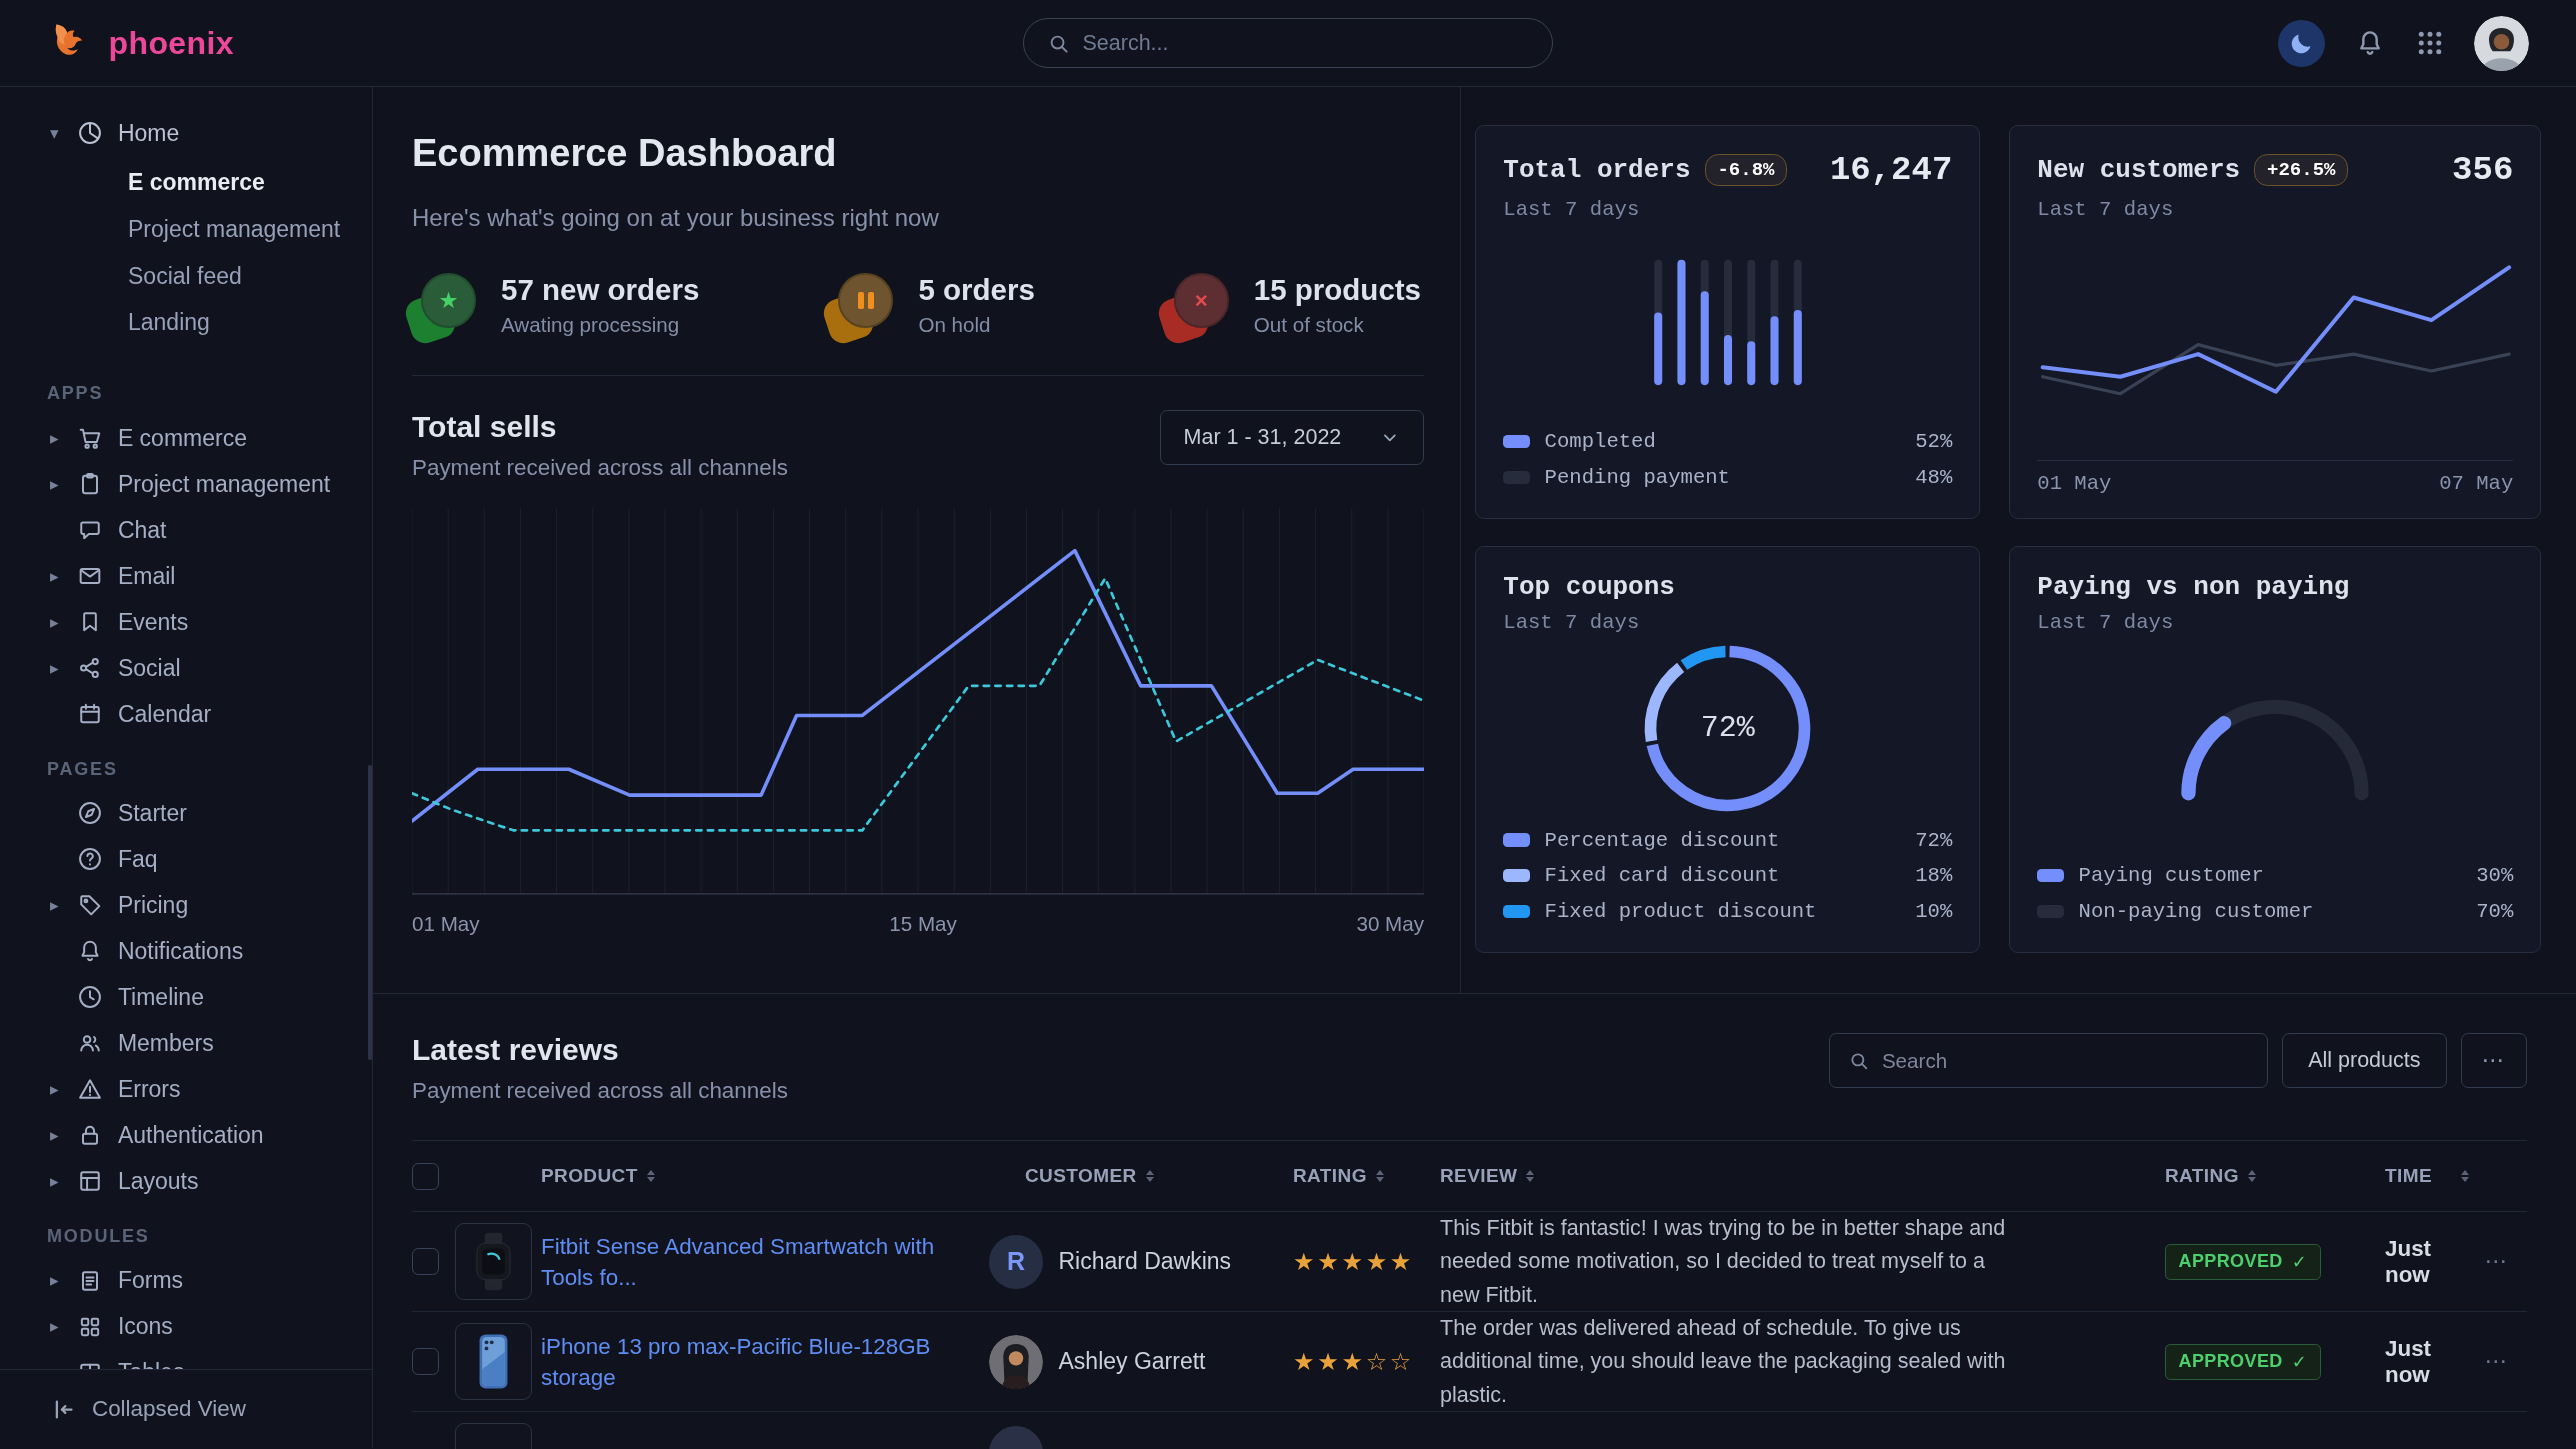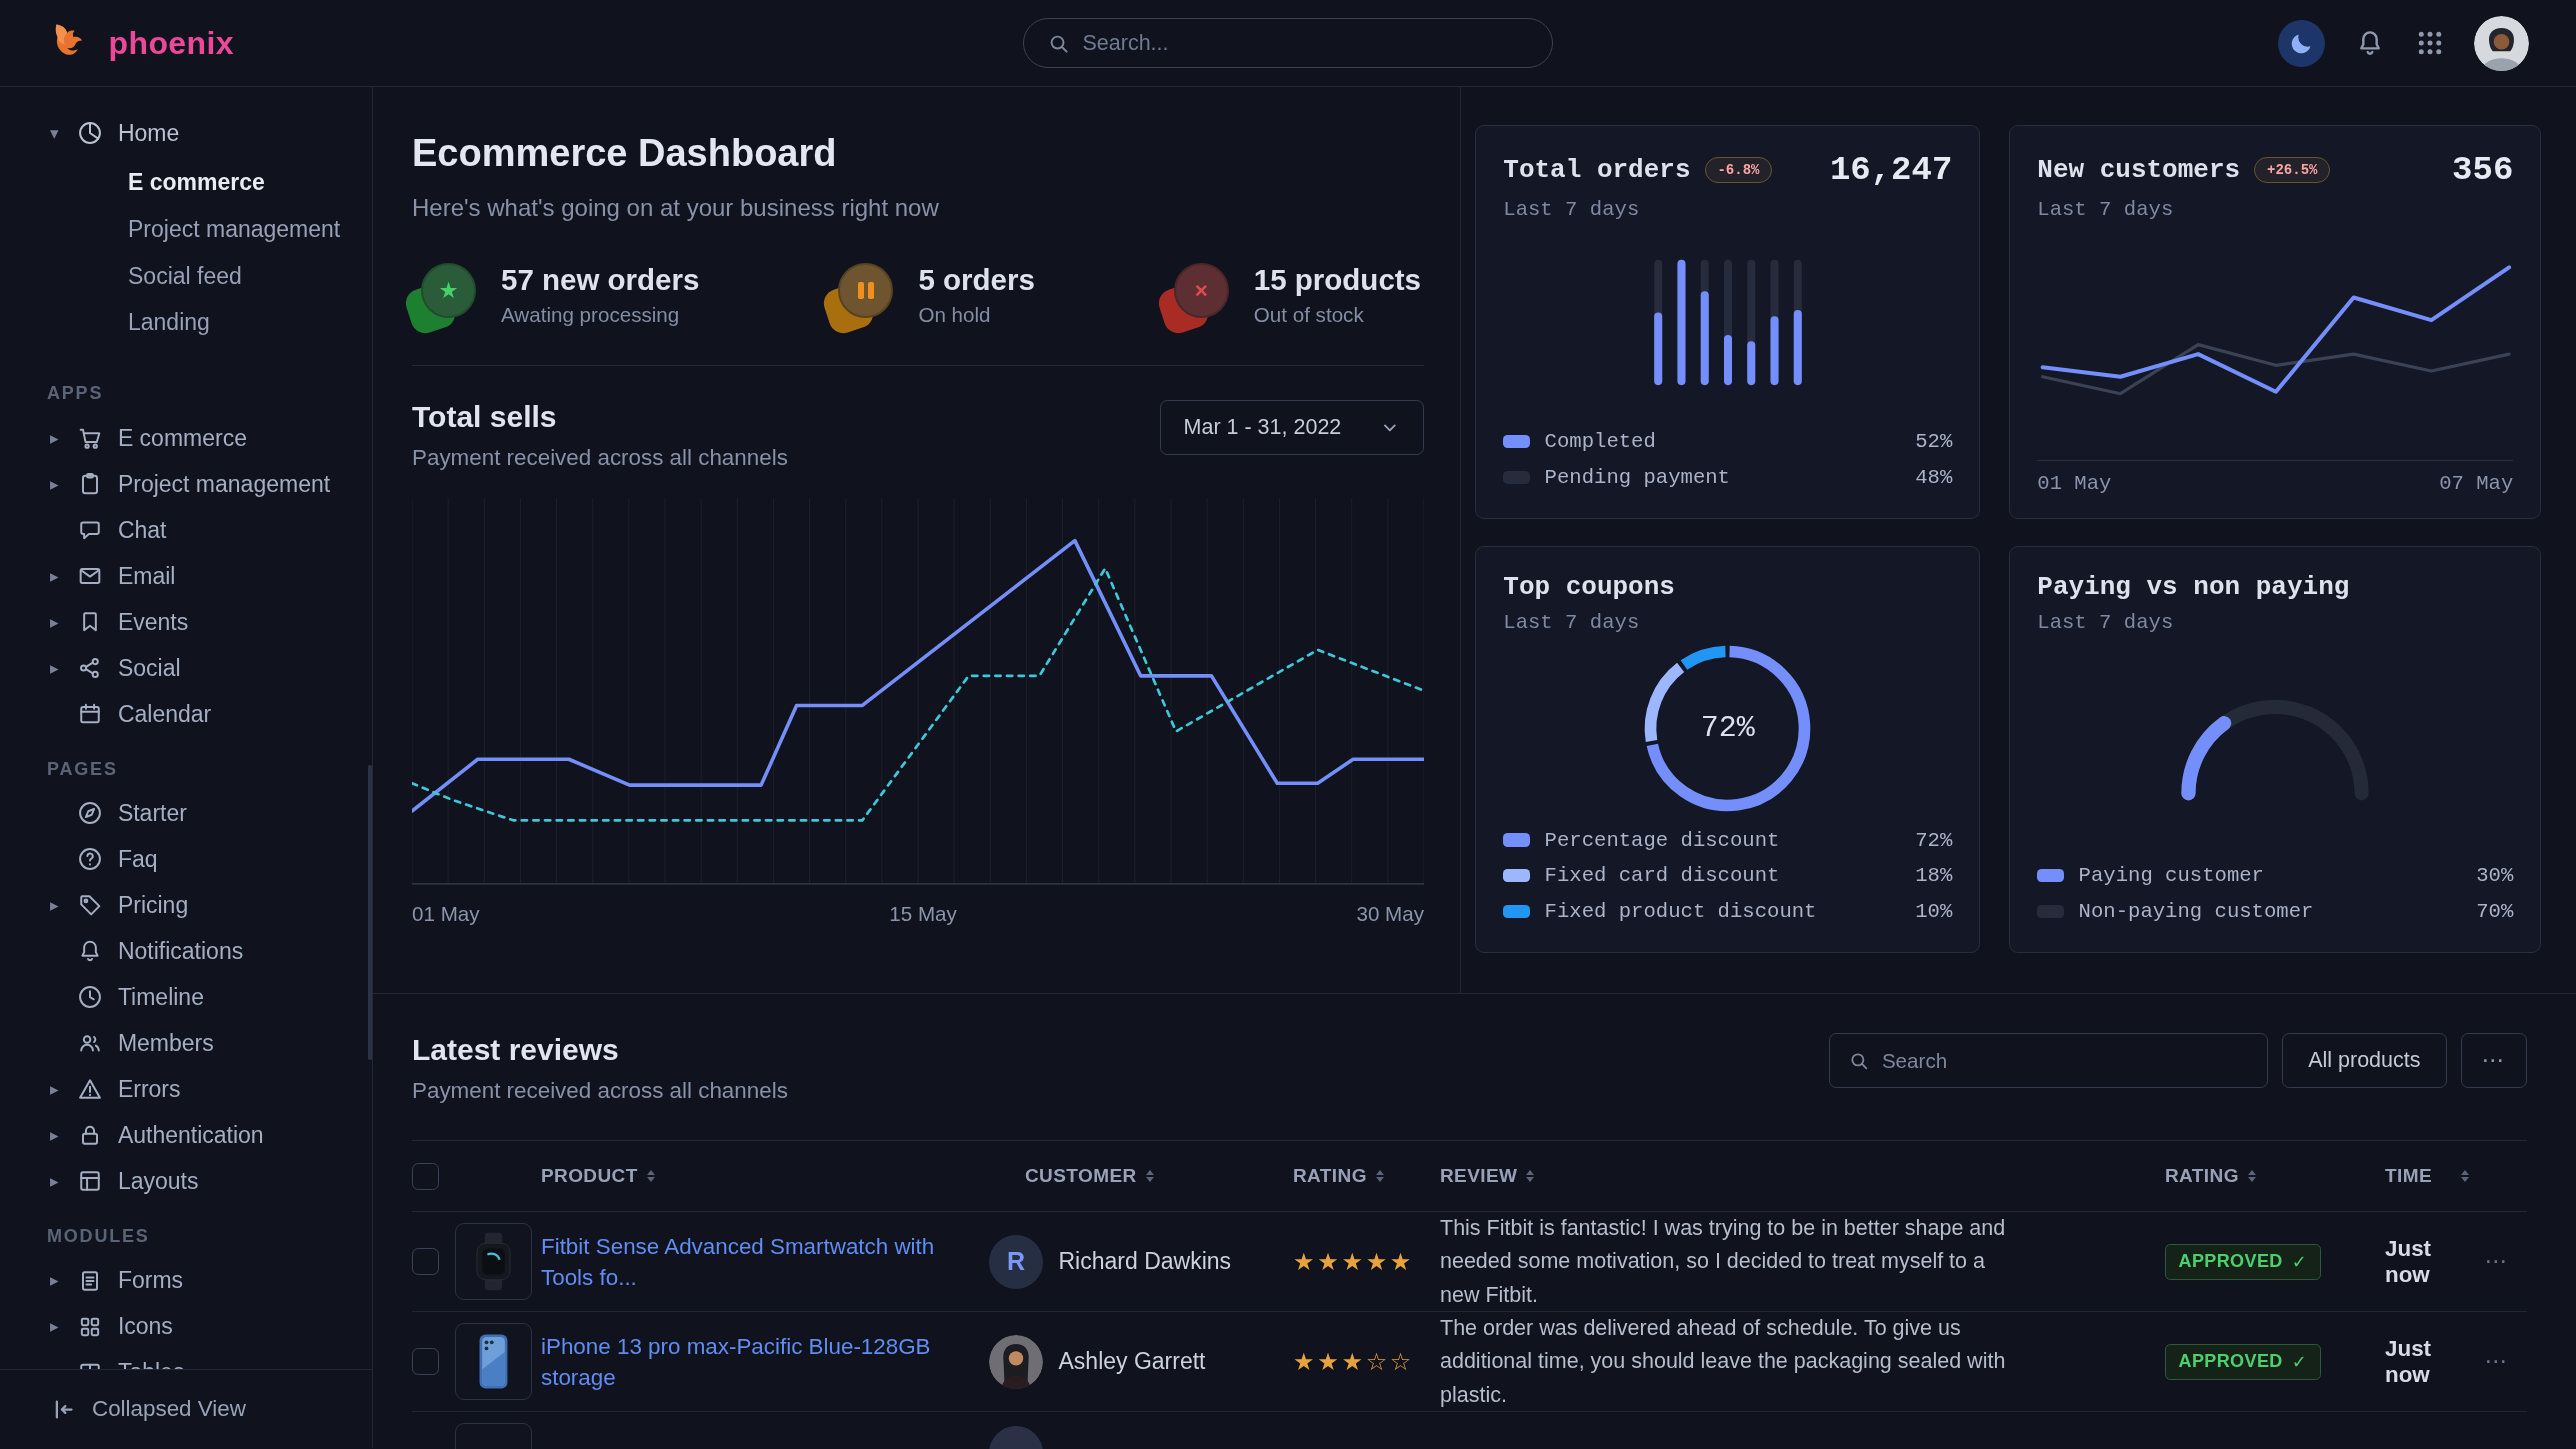--- a/index.html
+++ b/index.html
@@ -44,21 +44,21 @@
   .collapsed-bar svg { width:27px; height:27px; fill:none; stroke:#99a3b8; stroke-width:2; stroke-linecap:round; stroke-linejoin:round; }
   .side-thumb { position:absolute; right:0; top:678px; width:3.6px; height:295px; background:#2c3346; border-radius:1.8px; }
 
   
   .main { flex:1; display:flex; flex-direction:column; min-width:0; }
   .top-section { display:flex; height:909px; border-bottom:0.9px solid #222838; }
   .left-col { width:1088px; flex:none; border-right:0.9px solid #222838; padding:45px 36px 0 39px; }
   .right-col { flex:1; padding:38px 36px 0 14.3px;font-family:Liberation Mono, monospace; }
 
   .page-title { font-size:38px; font-weight:700; color:#e2e7f0; }
-  .page-sub { font-size:24px; color:#8791aa; margin-top:19px; }
+  .page-sub { font-size:24px; color:#8791aa; margin-top:29px; }
 
   .stats-row { display:flex; gap:130px; margin-top:41px; padding-bottom:38px; border-bottom:0.9px solid #222838; }
   .stat { display:flex; align-items:center; gap:25px; }
   .stat-art { position:relative; width:64px; height:64px; flex:none; }
   .blob { position:absolute; left:-3.6px; bottom:-3.6px; width:45px; height:45px; border-radius:14.3px; transform:rotate(-18deg); }
   .stat-circle { position:absolute; right:0; top:0; width:55px; height:55px; border-radius:50%; display:flex; align-items:center; justify-content:center; font-size:22.4px; }
   .tone-green .blob { background:#1c8030; } .tone-green .stat-circle { background:#2b5c39; color:#46d166; border:2.7px solid #224c2e; }
   .tone-orange .blob { background:#a96f0e; } .tone-orange .stat-circle { background:#6e5530; color:#f08e1e; border:2.7px solid #57431f; }
   .tone-red .blob { background:#a92c24; } .tone-red .stat-circle { background:#5e2f32; color:#e4494f; border:2.7px solid #4a2629; font-weight:700; }
   .pausebars { display:flex; gap:4.5px; } .pausebars i { width:5.4px; height:17px; background:#f08e1e; border-radius:1.8px; }
@@ -74,21 +74,21 @@
   .sells-chart { margin-top:27px; }
   .sells-labels { position:relative; height:32px; margin-top:14.3px; font-size:20.6px; color:#8a94ad; }
   .sells-labels span { position:absolute; top:0; }
   .lbl-start { left:0; } .lbl-mid { left:50.5%; transform:translateX(-50%); } .lbl-end { right:0; }
 
   
   .cards-grid { display:grid; grid-template-columns:505px 532px; grid-template-rows:394px 407px; gap:27px 29px; }
   .card { border:0.9px solid #272e3f; border-radius:9px; background:#131726; padding:25px 27px 23px; display:flex; flex-direction:column; }
   .card-head { display:flex; align-items:center; }
   .card-title { font-size:26px; font-weight:700; color:#dde2ec; }
-  .badge-pill { margin-left:14.3px; font-size:14px; font-weight:700; color:#fca5a5; border:0.9px solid #6b5428; background:rgba(226,162,83,.08); border-radius:13.4px; padding:3.6px 11.6px; }
+  .badge-pill { margin-left:14.3px; font-size:19px; font-weight:700; color:#ffffff; border:0.9px solid #6b5428; background:rgba(226,162,83,.08); border-radius:13.4px; padding:3.6px 11.6px; }
   .card-value { margin-left:auto; font-size:34px; font-weight:700; color:#e6eaf1; }
   .card-sub { font-size:20.6px; color:#7e89a3; margin-top:9px; }
   .card-chart { flex:1; display:flex; align-items:center; justify-content:center; position:relative; }
   .legend-row { display:flex; align-items:center; gap:14.3px; font-size:20.6px; color:#aab3c7; padding:6.3px 0; }
   .swatch { width:27px; height:13.4px; border-radius:4.5px; flex:none; }
   .legend-val { margin-left:auto; }
   .mini-axis { border-top:0.9px solid #273043; margin-top:3.6px; padding-top:10.7px; display:flex; justify-content:space-between; font-size:20.6px; color:#8a94ad; }
   .donut-center { position:absolute; font-size:30px; color:#dbe0ea; }
 
   

